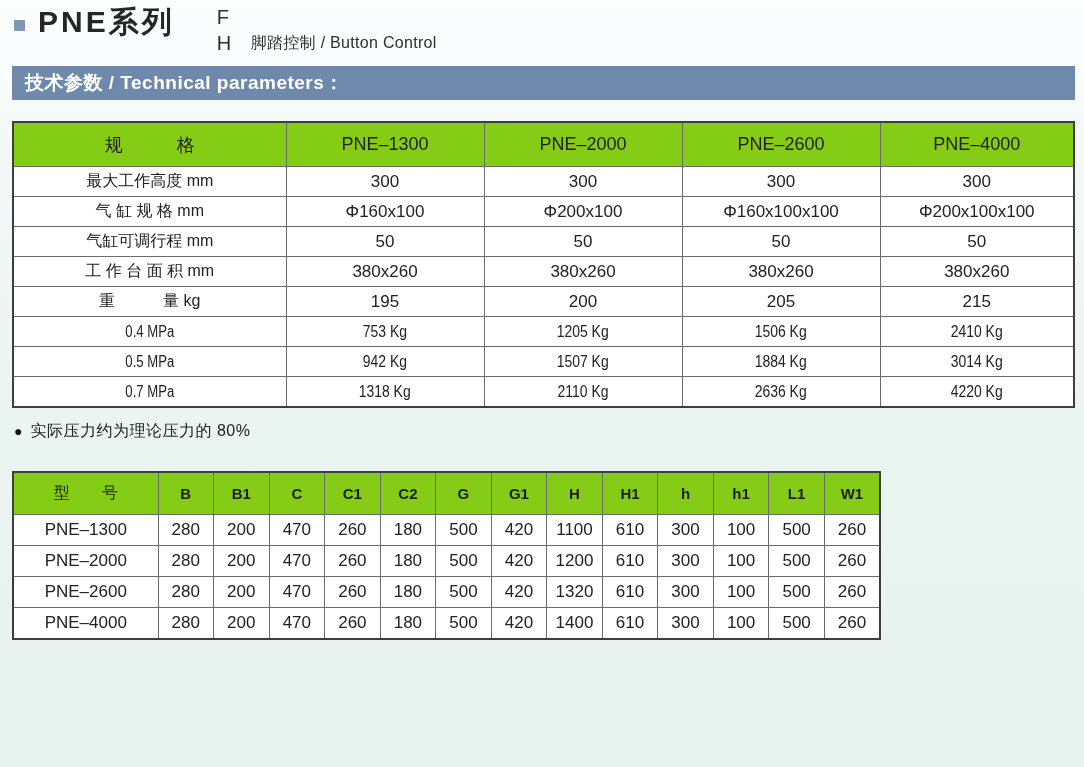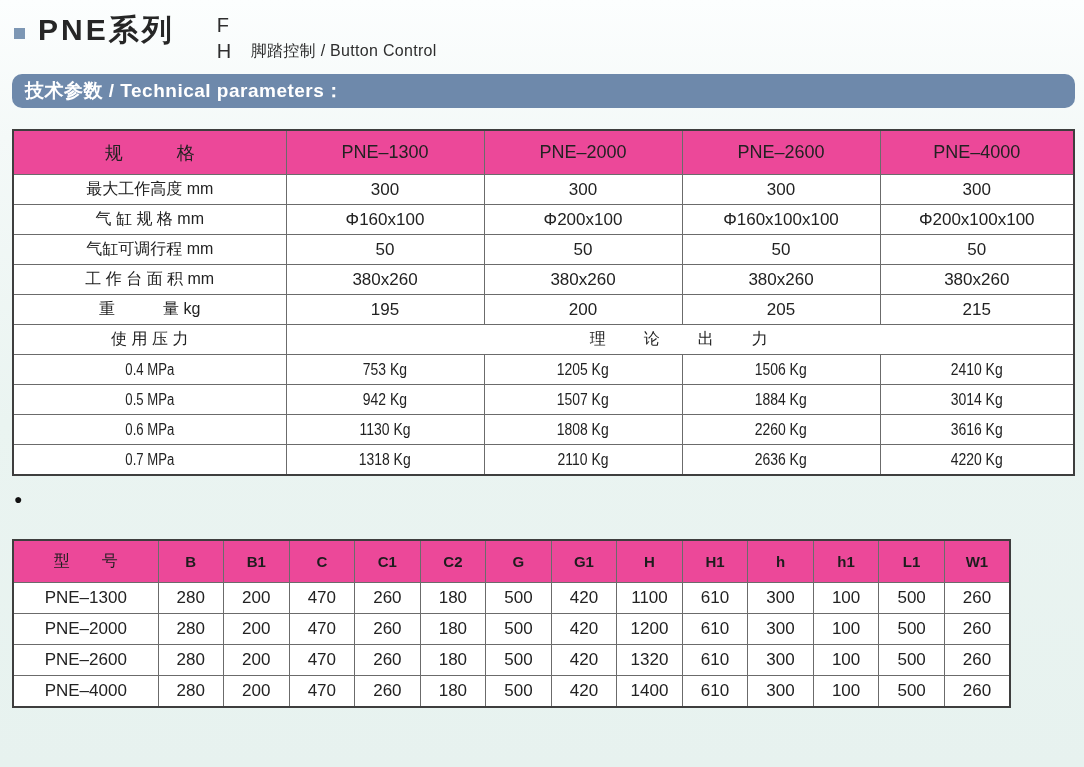--- a/index.html
+++ b/index.html
@@ -6,58 +6,58 @@
   body{
     width:1084px;height:767px;
     font-family:"Liberation Sans","DejaVu Sans",sans-serif;
     color:#1e1e1e;
     background:linear-gradient(180deg,#fcfefe 0%,#f4f9f8 18%,#eaf4f1 55%,#e7f2ef 100%);
     overflow:hidden;
   }
   .page{position:relative;width:1084px;height:767px;}
 
   
-  .header-row{display:flex;align-items:flex-start;padding:8px 0 0 14px;height:60px;}
+  .header-row{display:flex;align-items:flex-start;padding:0 0 0 14px;height:60px;}
   .bullet-sq{width:11px;height:11px;background:#7d97b4;margin-top:20px;flex:0 0 auto;}
   .page-title{font-size:30px;font-weight:bold;letter-spacing:3px;margin-left:13px;color:#262626;line-height:44px;}
   .legend{margin-left:42px;padding-top:4px;}
   .legend-row{display:flex;align-items:center;height:26px;}
   .legend-key{font-size:20px;color:#2e2e2e;width:34px;line-height:26px;}
   .legend-label{font-size:16px;color:#2e2e2e;letter-spacing:0.3px;}
 
   
   .banner{
     margin:6px 9px 0 12px;height:34px;line-height:34px;
     background:#6e89ab;color:#ffffff;font-weight:bold;font-size:19px;
-    padding-left:13px;letter-spacing:0.5px;border-radius:10px;
+    padding-left:13px;letter-spacing:0.5px;
   }
 
   
   table{border-collapse:collapse;table-layout:fixed;background:#ffffff;}
   th,td{border:1px solid #6b6b6b;text-align:center;vertical-align:middle;
         overflow:hidden;white-space:nowrap;padding:0 2px;}
   table{border:2px solid #3e3e3e;}
-  thead th{background:#ec4899;font-weight:normal;}
+  thead th{background:#84cc16;font-weight:normal;}
 
   
   .spec-table{width:1063px;margin:21px 9px 0 12px;}
   .spec-table thead th{height:43px;font-size:18px;color:#222;}
   .spec-table tbody td{height:29px;font-size:17px;color:#222;margin-left:29px;}
   .spec-table td.lbl{font-size:16px;}
   .spec-table td.span-lbl{font-size:16px;}
   .spec-table td.span-val{font-size:16px;letter-spacing:2px;}
   .cond{display:inline-block;transform:scaleX(0.82);transform-origin:50% 50%;}
 
   
   .note-row{display:flex;align-items:center;margin:11px 0 0 14px;height:24px;}
   .note-bullet{font-size:14px;color:#111;margin-right:8px;}
   .note-text{font-size:16px;color:#222;letter-spacing:0.5px;}
 
   
-  .dim-table{width:999px;margin:28px 19px 0 12px;}
+  .dim-table{width:869px;margin:28px 19px 0 12px;}
   .dim-table thead th{height:41px;font-size:16px;}
   .dim-table thead th.dim{font-weight:bold;font-size:15px;color:#1d1d1d;}
   .dim-table tbody td{height:30px;font-size:17px;color:#222;}
   .dim-table td.model{font-size:17px;}
 </style>
 </head>
 <body>
 
 <div class="page">
 
@@ -124,56 +124,46 @@
         <td>380x260</td>
       </tr>
       <tr>
         <td class="lbl">重　　　量  kg</td>
         <td>195</td>
         <td>200</td>
         <td>205</td>
         <td>215</td>
       </tr>
       <tr>
-        <td class="span-lbl">使 用 压 力</td>
-        <td class="span-val" colspan="4">理　　论　　出　　力</td>
-      </tr>
-      <tr>
         <td class="lbl"><span class="cond">0.4 MPa</span></td>
         <td><span class="cond">753 Kg</span></td>
         <td><span class="cond">1205 Kg</span></td>
         <td><span class="cond">1506 Kg</span></td>
         <td><span class="cond">2410 Kg</span></td>
       </tr>
       <tr>
         <td class="lbl"><span class="cond">0.5 MPa</span></td>
         <td><span class="cond">942 Kg</span></td>
         <td><span class="cond">1507 Kg</span></td>
         <td><span class="cond">1884 Kg</span></td>
         <td><span class="cond">3014 Kg</span></td>
       </tr>
       <tr>
-        <td class="lbl"><span class="cond">0.6 MPa</span></td>
-        <td><span class="cond">1130 Kg</span></td>
-        <td><span class="cond">1808 Kg</span></td>
-        <td><span class="cond">2260 Kg</span></td>
-        <td><span class="cond">3616 Kg</span></td>
-      </tr>
-      <tr>
         <td class="lbl"><span class="cond">0.7 MPa</span></td>
         <td><span class="cond">1318 Kg</span></td>
         <td><span class="cond">2110 Kg</span></td>
         <td><span class="cond">2636 Kg</span></td>
         <td><span class="cond">4220 Kg</span></td>
       </tr>
     </tbody>
   </table>
 
   <div class="note-row">
     <span class="note-bullet">●</span>
+    <span class="note-text">实际压力约为理论压力的 80%</span>
   </div>
 
   <table class="dim-table">
     <colgroup>
       <col style="width:145px">
         <col>
         <col>
         <col>
         <col>
         <col>

